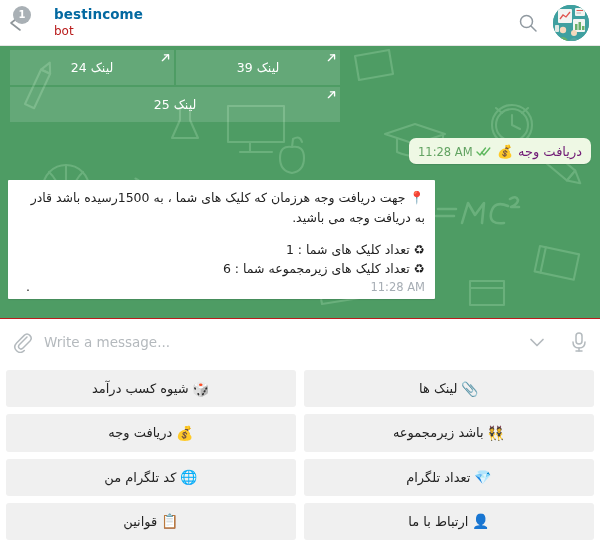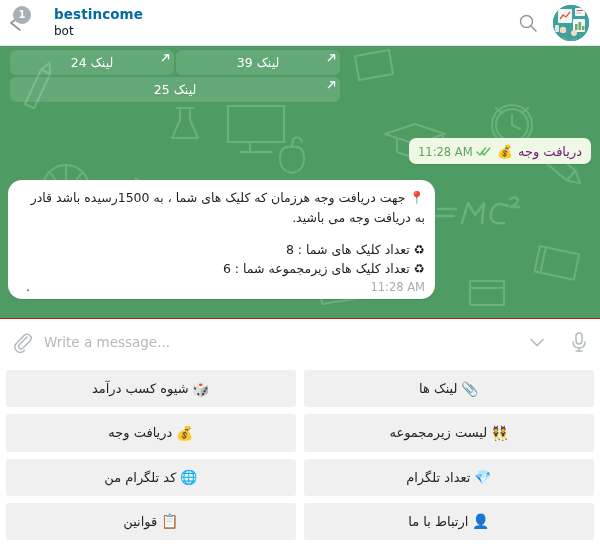--- a/index.html
+++ b/index.html
@@ -32,21 +32,21 @@
     font-size: 10px; font-weight: bold;
     display: flex; align-items: center; justify-content: center;
     line-height: 1;
   }
   .title-block { flex: 1 1 auto; padding-left: 8px; min-width: 0; }
   .chat-title {
     font-size: 13.5px; font-weight: bold; color: #0369a1;
     line-height: 15px; letter-spacing: 0.1px;
   }
   .chat-status {
-    font-size: 12px; color: #0f172a; line-height: 15px; margin-top: 2px;
+    font-size: 12px; color: #b91c1c; line-height: 15px; margin-top: 2px;
   }
   .search-btn {
     flex: 0 0 44px; height: 46px;
     display: flex; align-items: center; justify-content: center;
   }
   .avatar {
     flex: 0 0 50px; height: 46px;
     display: flex; align-items: center; justify-content: center;
     padding-right: 8px;
   }
@@ -66,23 +66,23 @@
 
   
   .inline-kb {
     position: absolute; left: 10px; top: 4px;
     width: 330px;
   }
   .ikb-row { display: flex; gap: 2px; margin-bottom: 2px; }
   .ikb-btn {
     position: relative;
     flex: 1 1 0;
-    height: 25px;
+    height: 35px;
     background: rgba(255,255,255,0.13);
-    border-radius: 6px;
+    border-radius: 0;
     display: flex; align-items: center; justify-content: center;
     color: #ffffff; font-size: 12.5px;
     direction: rtl;
   }
   .ikb-arrow {
     position: absolute; top: 3px; right: 4px;
     width: 9px; height: 9px; color: #ffffff;
   }
 
   
@@ -97,21 +97,21 @@
   }
   .bubble-out .msg-text { font-size: 13px; color: #701a75; white-space: nowrap; }
   .meta { display: flex; align-items: center; gap: 3px; direction: ltr; }
   .meta-time { font-size: 11.5px; color: #62a362; }
   .ticks { width: 15px; height: 11px; }
 
   .bubble-in {
     position: absolute; left: 8px; top: 134px;
     width: 427px;
     background: #ffffff;
-    border-radius: 14px;
+    border-radius: 1px;
     padding: 8px 10px 4px 18px;
     box-shadow: 0 1px 1px rgba(0,0,0,0.10);
   }
   .in-para {
     direction: rtl; text-align: right;
     font-size: 12.5px; color: #1f1f1f; line-height: 20px;
   }
   .in-gap { height: 12px; }
   .in-line {
     direction: rtl; text-align: right;
@@ -350,21 +350,21 @@
         <svg class="ticks" viewBox="0 0 15 11">
           <path d="M1 6 L4 9 L9.5 2" fill="none" stroke="#5eb85e" stroke-width="1.4" stroke-linecap="round" stroke-linejoin="round"></path>
           <path d="M5.5 6.2 L8 9 L13.8 2" fill="none" stroke="#5eb85e" stroke-width="1.4" stroke-linecap="round" stroke-linejoin="round"></path>
         </svg>
       </span>
     </div>
 
     <div class="bubble-in">
       <div class="in-para">📍 جهت دریافت وجه هرزمان که کلیک های شما ، به 1500رسیده باشد قادر به دریافت وجه می باشید.</div>
       <div class="in-gap"></div>
-      <div class="in-line">♻ تعداد کلیک های شما : 8</div>
+      <div class="in-line">♻ تعداد کلیک های شما : 1</div>
       <div class="in-line">♻ تعداد کلیک های زیرمجموعه شما : 6</div>
       <div class="in-footer">
         <span class="in-dot">.</span>
         <span class="in-time">11:28 AM</span>
       </div>
     </div>
   </div>
 
   <div class="composer">
     <div class="attach-btn">
@@ -402,21 +402,21 @@
       </div>
     </div>
 
     <div class="kb-row">
       <div class="kb-btn">
         <span class="kb-emoji">💰</span>
         <span>دریافت وجه</span>
       </div>
       <div class="kb-btn">
         <span class="kb-emoji">👯</span>
-        <span>لیست زیرمجموعه</span>
+        <span>باشد زیرمجموعه</span>
       </div>
     </div>
 
     <div class="kb-row">
       <div class="kb-btn">
         <span class="kb-emoji">🌐</span>
         <span>کد تلگرام من</span>
       </div>
       <div class="kb-btn">
         <span class="kb-emoji">💎</span>

